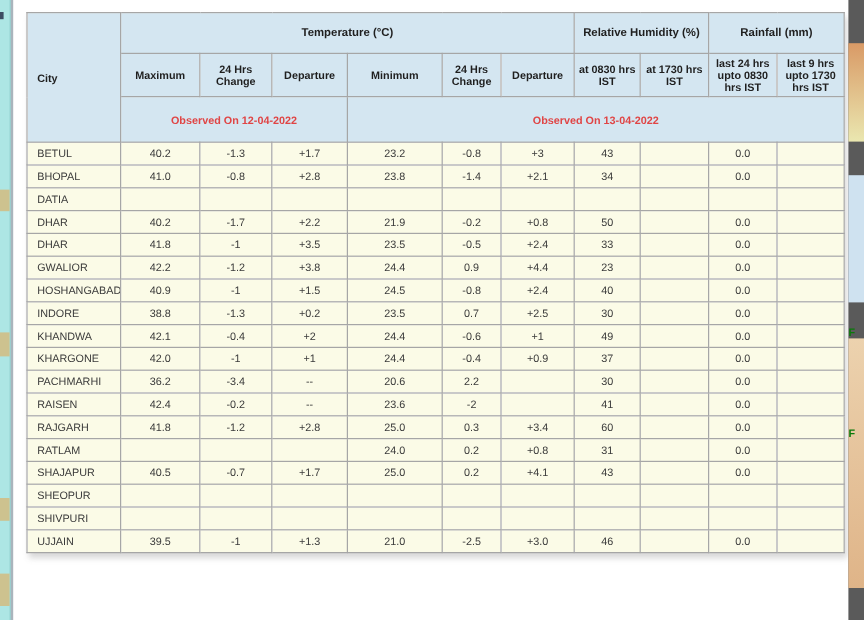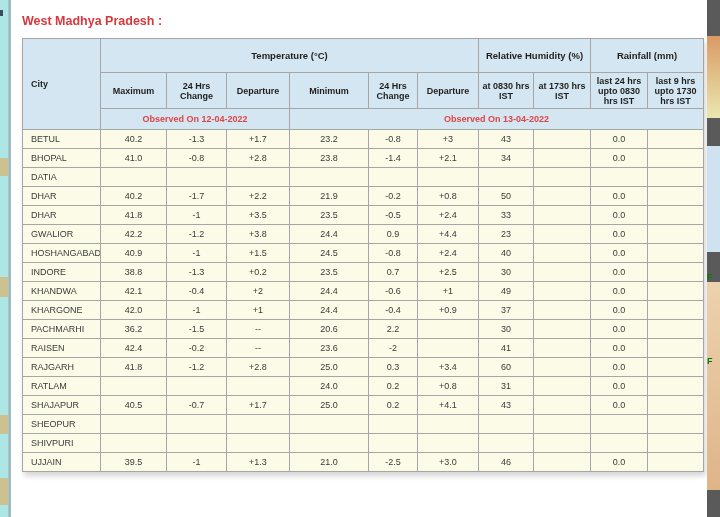--- a/index.html
+++ b/index.html
@@ -27,21 +27,21 @@
   .page-title{margin:14px 0 0 11px;font-size:12.5px;line-height:14px;font-weight:bold;color:#d9373c;}
 
   .weather-table{margin:10px 0 0 11px;border-collapse:collapse;table-layout:fixed;width:681px;
                  border:1px solid #7a7a7a;box-shadow:2px 4px 5px rgba(110,110,110,.28);}
   .weather-table th,.weather-table td{border:1px solid #a6a6a6;padding:0 2px;overflow:hidden;}
   .weather-table thead th{background:#d4e6f1;font-weight:bold;font-size:9px;color:#1f1f1f;
                           text-align:center;vertical-align:middle;}
   tr.group-row{height:34px}
   tr.group-row th.group{font-size:9.5px}
   tr.col-row{height:36px}
-  tr.obs-row{height:21px}
+  tr.obs-row{height:38px}
   tr.obs-row th{color:#e04545;font-size:9px;}
   th.city-h{text-align:left !important;padding-left:8px !important;margin-top:32px;}
   tbody tr{height:19px}
   tbody td{background:#fbfbe7;font-size:9px;color:#3a3a3a;text-align:center;vertical-align:middle;}
   tbody td.city{text-align:left;padding-left:8px;}
 
   col.c0{width:78px}col.c1{width:66px}col.c2{width:60px}col.c3{width:63px}col.c4{width:79px}
   col.c5{width:49px}col.c6{width:61px}col.c7{width:55px}col.c8{width:57px}col.c9{width:57px}
   col.c10{width:56px}
 </style>
@@ -53,21 +53,20 @@
   <div class="left-strip">
     <div class="frag"></div>
     <div class="tan-band" style="top:158px;height:18px;"></div>
     <div class="tan-band" style="top:277px;height:20px;"></div>
     <div class="tan-band" style="top:415px;height:19px;"></div>
     <div class="tan-band" style="top:478px;height:27px;"></div>
   </div>
   <div class="strip-line"></div>
 
   <div class="content">
-    <h1 class="page-title">West Madhya Pradesh :</h1>
     <table class="weather-table">
       <colgroup>
         <col class="c0">
           <col class="c1">
           <col class="c2">
           <col class="c3">
           <col class="c4">
         <col class="c5">
           <col class="c6">
           <col class="c7">
@@ -226,21 +225,21 @@
             <td>-0.4</td>
             <td>+0.9</td>
             <td>37</td>
             <td></td>
             <td>0.0</td>
             <td></td>
           </tr>
           <tr>
             <td class="city">PACHMARHI</td>
             <td>36.2</td>
-            <td>-1.5</td>
+            <td>-3.4</td>
             <td>--</td>
             <td>20.6</td>
             <td>2.2</td>
             <td></td>
             <td>30</td>
             <td></td>
             <td>0.0</td>
             <td></td>
           </tr>
           <tr>

